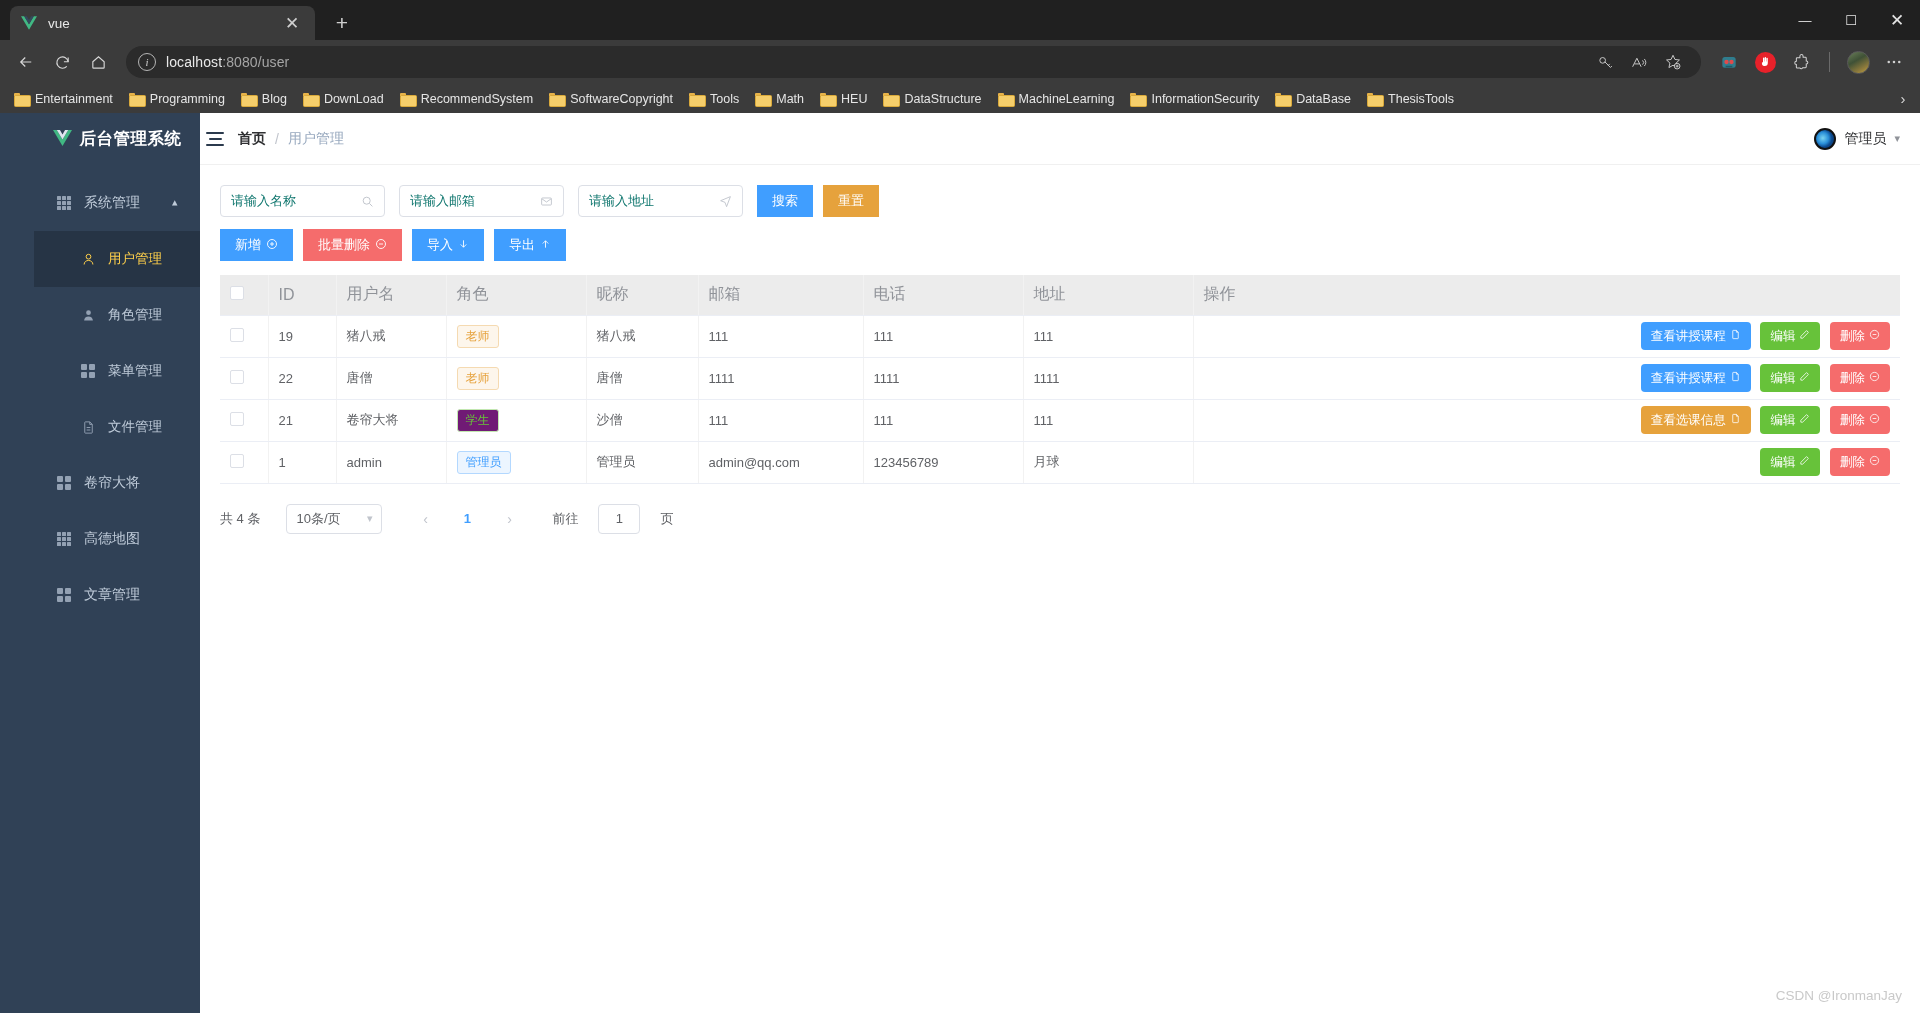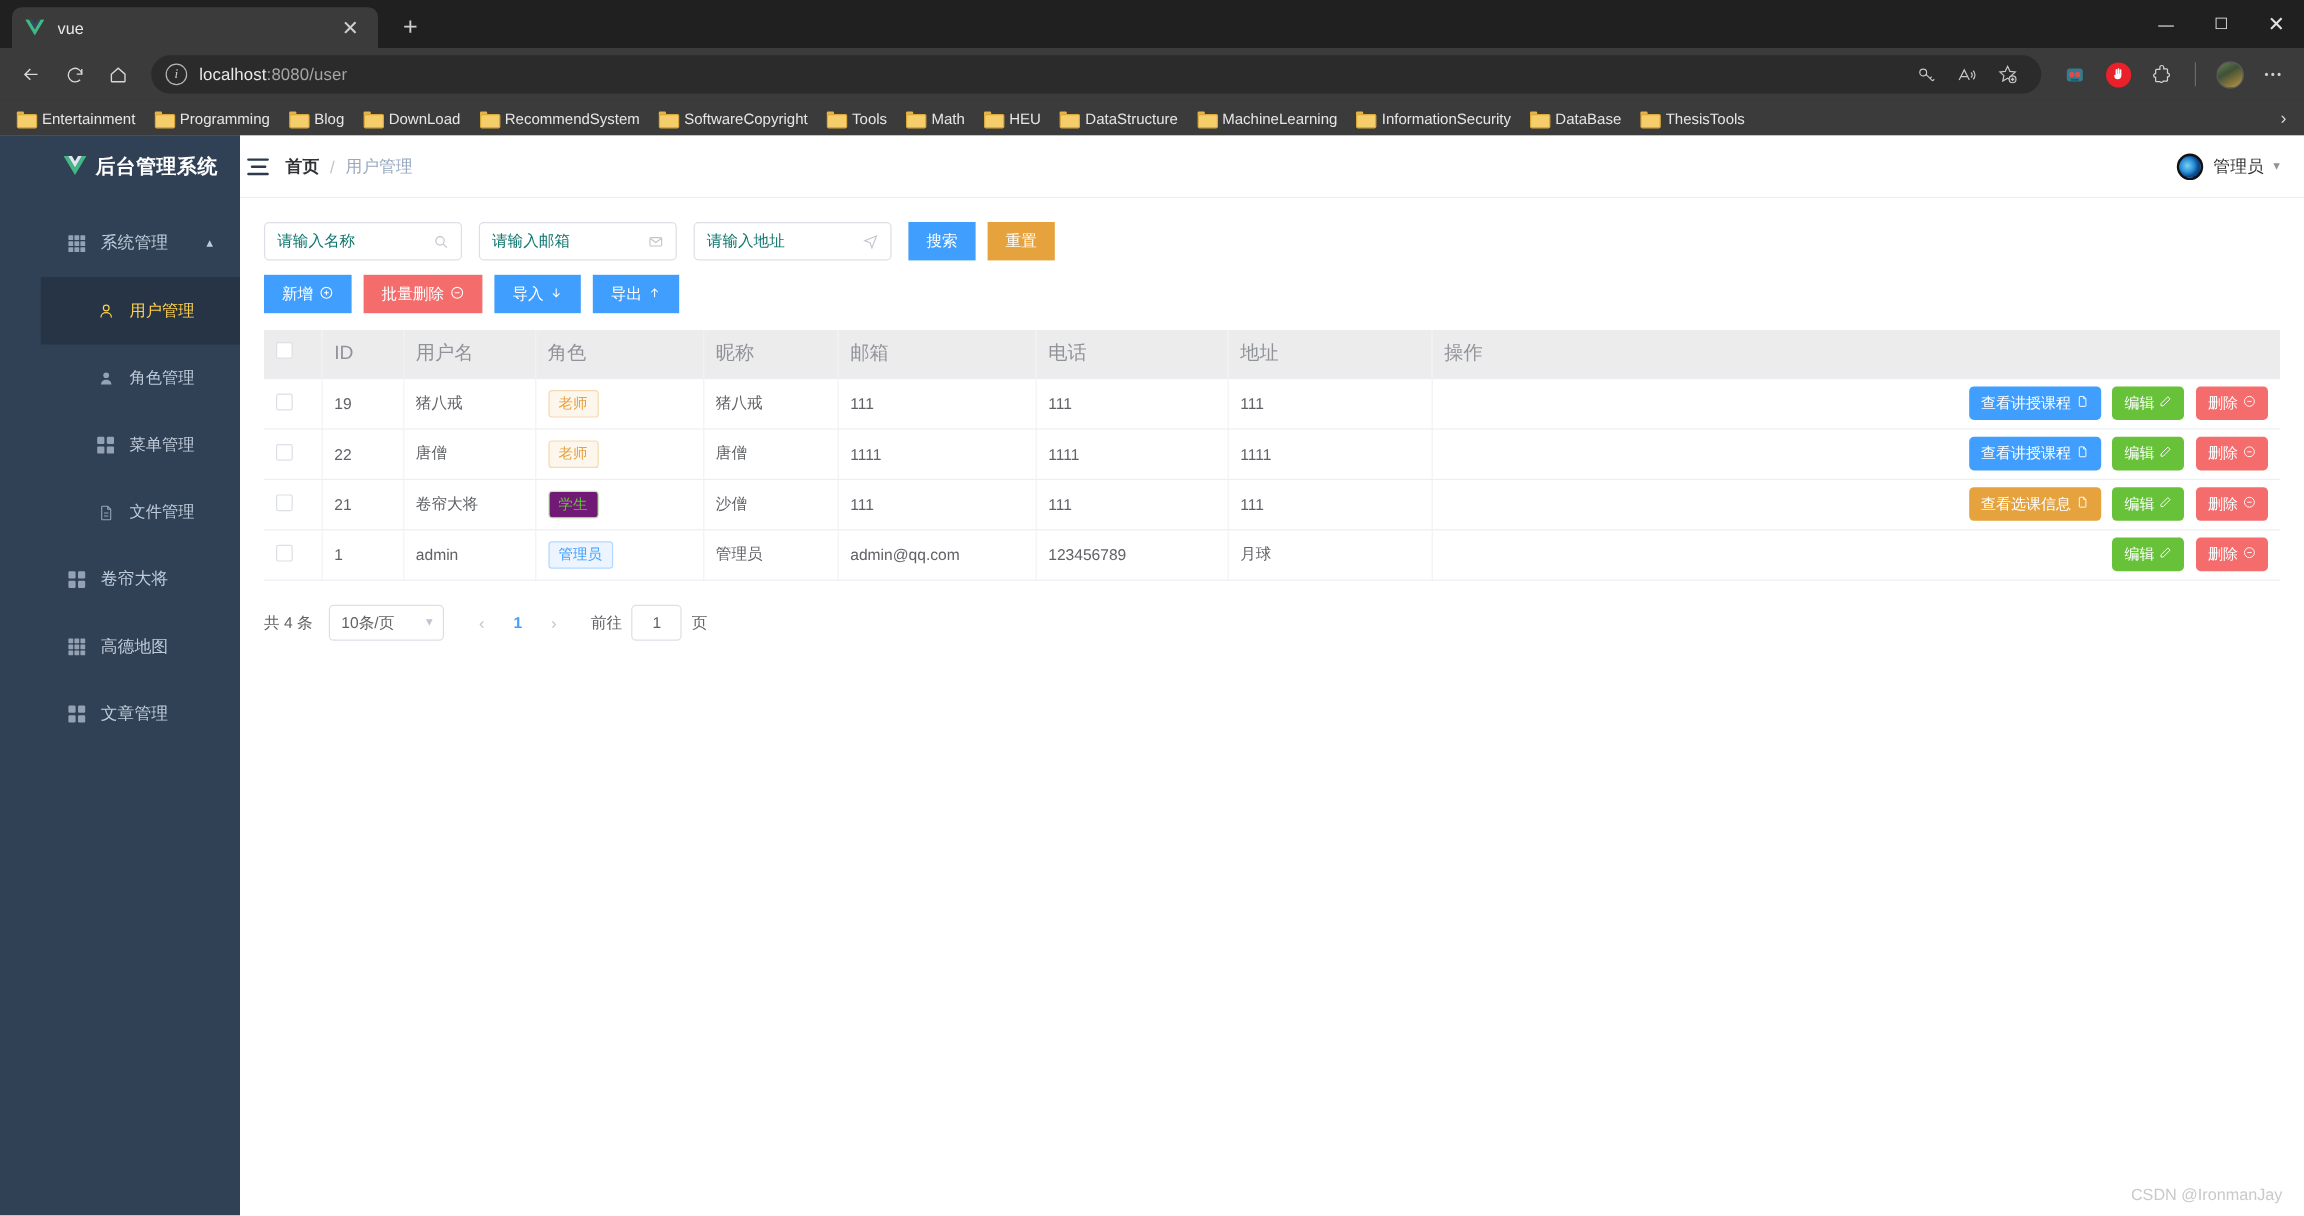--- a/index.html
+++ b/index.html
@@ -286,21 +286,21 @@
   .tag-info { background: #ecf5ff; color: #409eff; border-color: #b3d8ff; }
   .btn-sm {
     height: 28px; border-radius: 4px; border: none; color: #fff;
     font-size: 12.5px; padding: 0 10px; margin-left: 6px;
     display: inline-flex; align-items: center; gap: 4px;
     font-family: inherit; cursor: pointer; vertical-align: middle;
   }
 
   
   .pager {
-    display: flex; align-items: center; gap: 0;
+    display: flex; align-items: center; gap: 12px;
     margin-top: 20px; font-size: 13px; color: #606266;
   }
   .pg-total { margin-right: 14px; }
   .pg-select {
     width: 96px; height: 30px; border: 1px solid #dcdfe6; border-radius: 4px;
     display: flex; align-items: center; justify-content: space-between;
     padding: 0 9px; margin-right: 16px; color: #606266;
   }
   .pg-select .caret2 { color: #c0c4cc; font-size: 11px; }
   .pg-arrow { width: 30px; text-align: center; color: #c0c4cc; font-size: 14px; }

